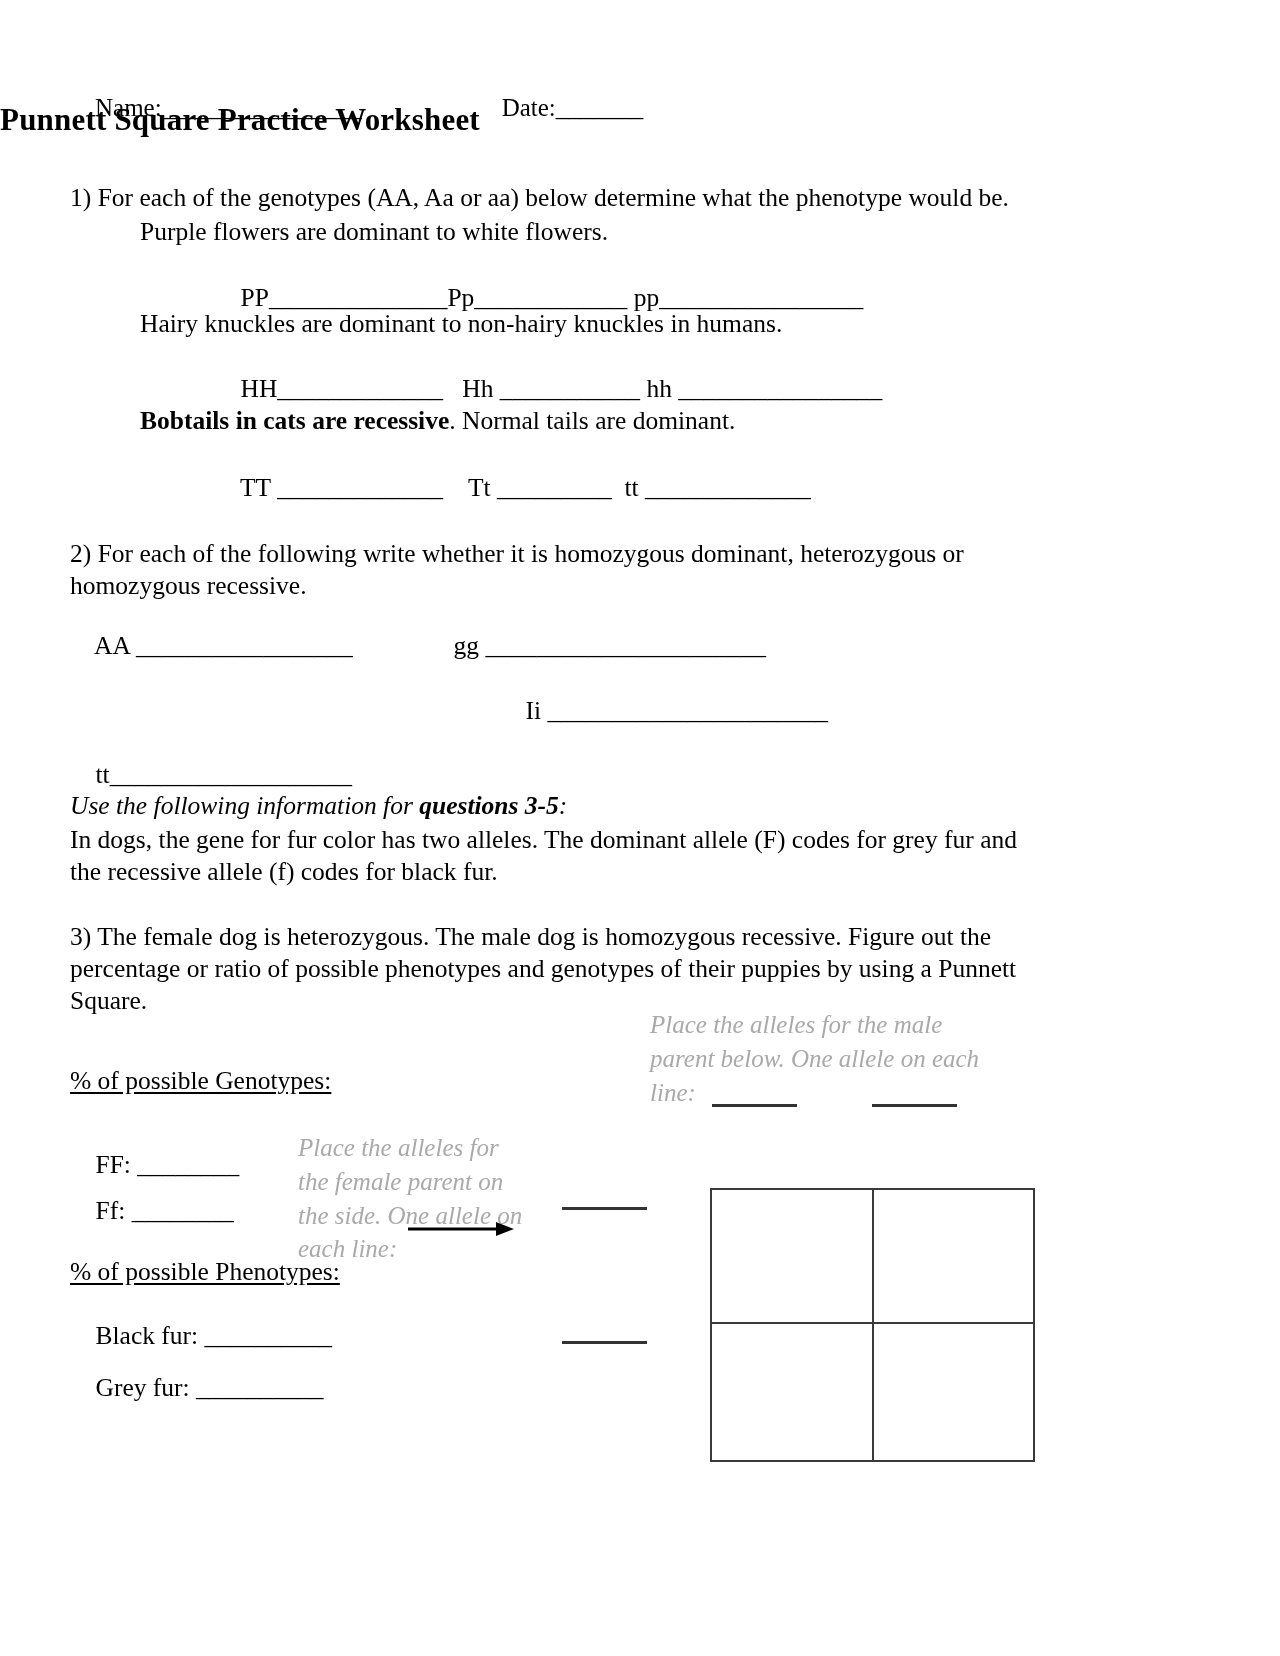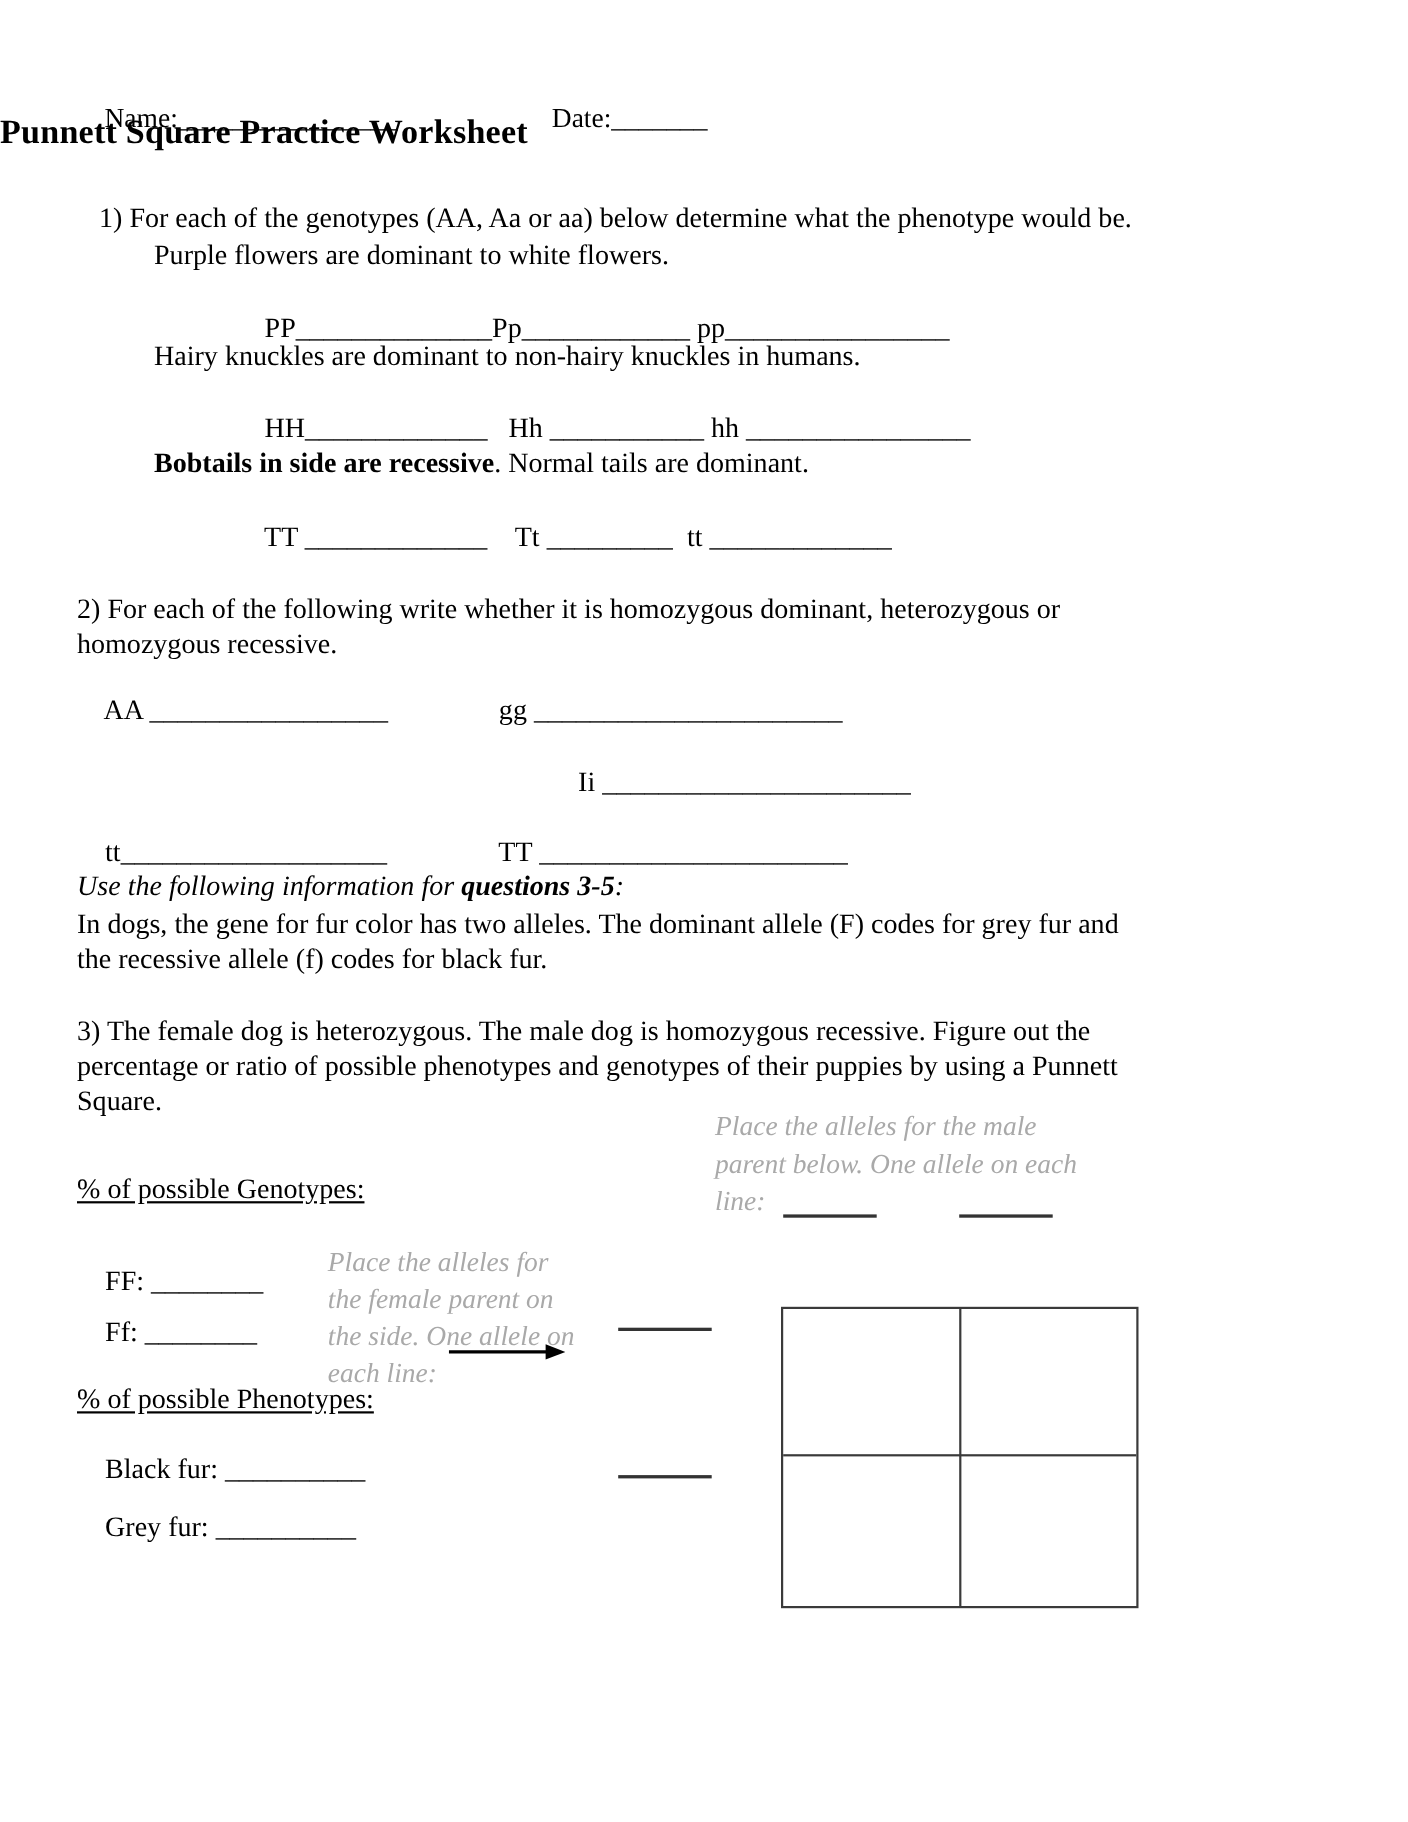--- a/index.html
+++ b/index.html
@@ -106,37 +106,37 @@
 <body>
 
 <div class="page">
 
   <div class="hdr-row">
     <span>Name:</span><span>________________</span><span class="hdr-date">Date:</span><span>_______</span>
   </div>
 
   <div class="title">Punnett Square Practice Worksheet</div>
 
-  <div class="blk" style="left:70px; top:182px; width:1120px;margin-left:20px;">
+  <div class="blk" style="left:70px; top:182px; width:1120px;">
     <span>1)</span>
     <span>For each of the genotypes (AA, Aa or aa) below determine what the phenotype would be.</span>
   </div>
 
   <div class="blk" style="left:140px; top:216px; width:1000px;">Purple flowers are dominant to white flowers.</div>
   <div class="blk" style="left:215px; top:250px; width:950px; white-space:pre;">
     <span>PP</span><span>______________</span><span>Pp</span><span>____________</span><span> </span><span>pp</span><span>________________</span>
   </div>
 
   <div class="blk" style="left:140px; top:308px; width:1000px;">Hairy knuckles are dominant to non-hairy knuckles in humans.</div>
   <div class="blk" style="left:215px; top:341px; width:950px; white-space:pre;">
     <span>HH</span><span>_____________</span><span>   </span><span>Hh</span><span> </span><span>___________</span><span> </span><span>hh</span><span> </span><span>________________</span>
   </div>
 
   <div class="blk" style="left:140px; top:405px; width:1000px;">
-    <span class="bold">Bobtails in side are recessive</span><span>. Normal tails are dominant.</span>
+    <span class="bold">Bobtails in cats are recessive</span><span>. Normal tails are dominant.</span>
   </div>
   <div class="blk" style="left:215px; top:440px; width:950px; white-space:pre;">
     <span>TT</span><span> </span><span>_____________</span><span>    </span><span>Tt</span><span> </span><span>_________</span><span>  </span><span>tt</span><span> </span><span>_____________</span>
   </div>
 
   <div class="blk" style="left:70px; top:502px; width:1020px;margin-top:36px;">
     <span>2)</span>
     <span>For each of the following write whether it is homozygous dominant, heterozygous or homozygous recessive.</span>
   </div>
 
@@ -146,23 +146,20 @@
   <div class="blk" style="left:428px; top:598px; width:400px; white-space:pre;">
     <span>gg</span><span> </span><span>______________________</span>
   </div>
 
   <div class="blk" style="left:428px; top:663px; width:400px; white-space:pre;text-align:right;">
     <span>Ii</span><span> </span><span>______________________</span>
   </div>
 
   <div class="blk" style="left:70px; top:727px; width:340px; white-space:pre;">
     <span>tt</span><span>___________________</span>
-  </div>
-  <div class="blk" style="left:428px; top:727px; width:400px; white-space:pre;">
-    <span>TT</span><span> </span><span>______________________</span>
   </div>
 
   <div class="blk" style="left:70px; top:790px; width:1000px;">
     <span class="ital">Use the following information for </span><span class="ital bold">questions 3-5</span><span class="ital">:</span>
   </div>
   <div class="blk" style="left:70px; top:824px; width:1110px;">In dogs, the gene for fur color has two alleles.  The dominant allele (F) codes for grey fur and</div>
   <div class="blk" style="left:70px; top:856px; width:1110px;">the recessive allele (f) codes for black fur.</div>
 
   <div class="blk" style="left:70px; top:921px; width:1110px;">
     <span>3)</span>

